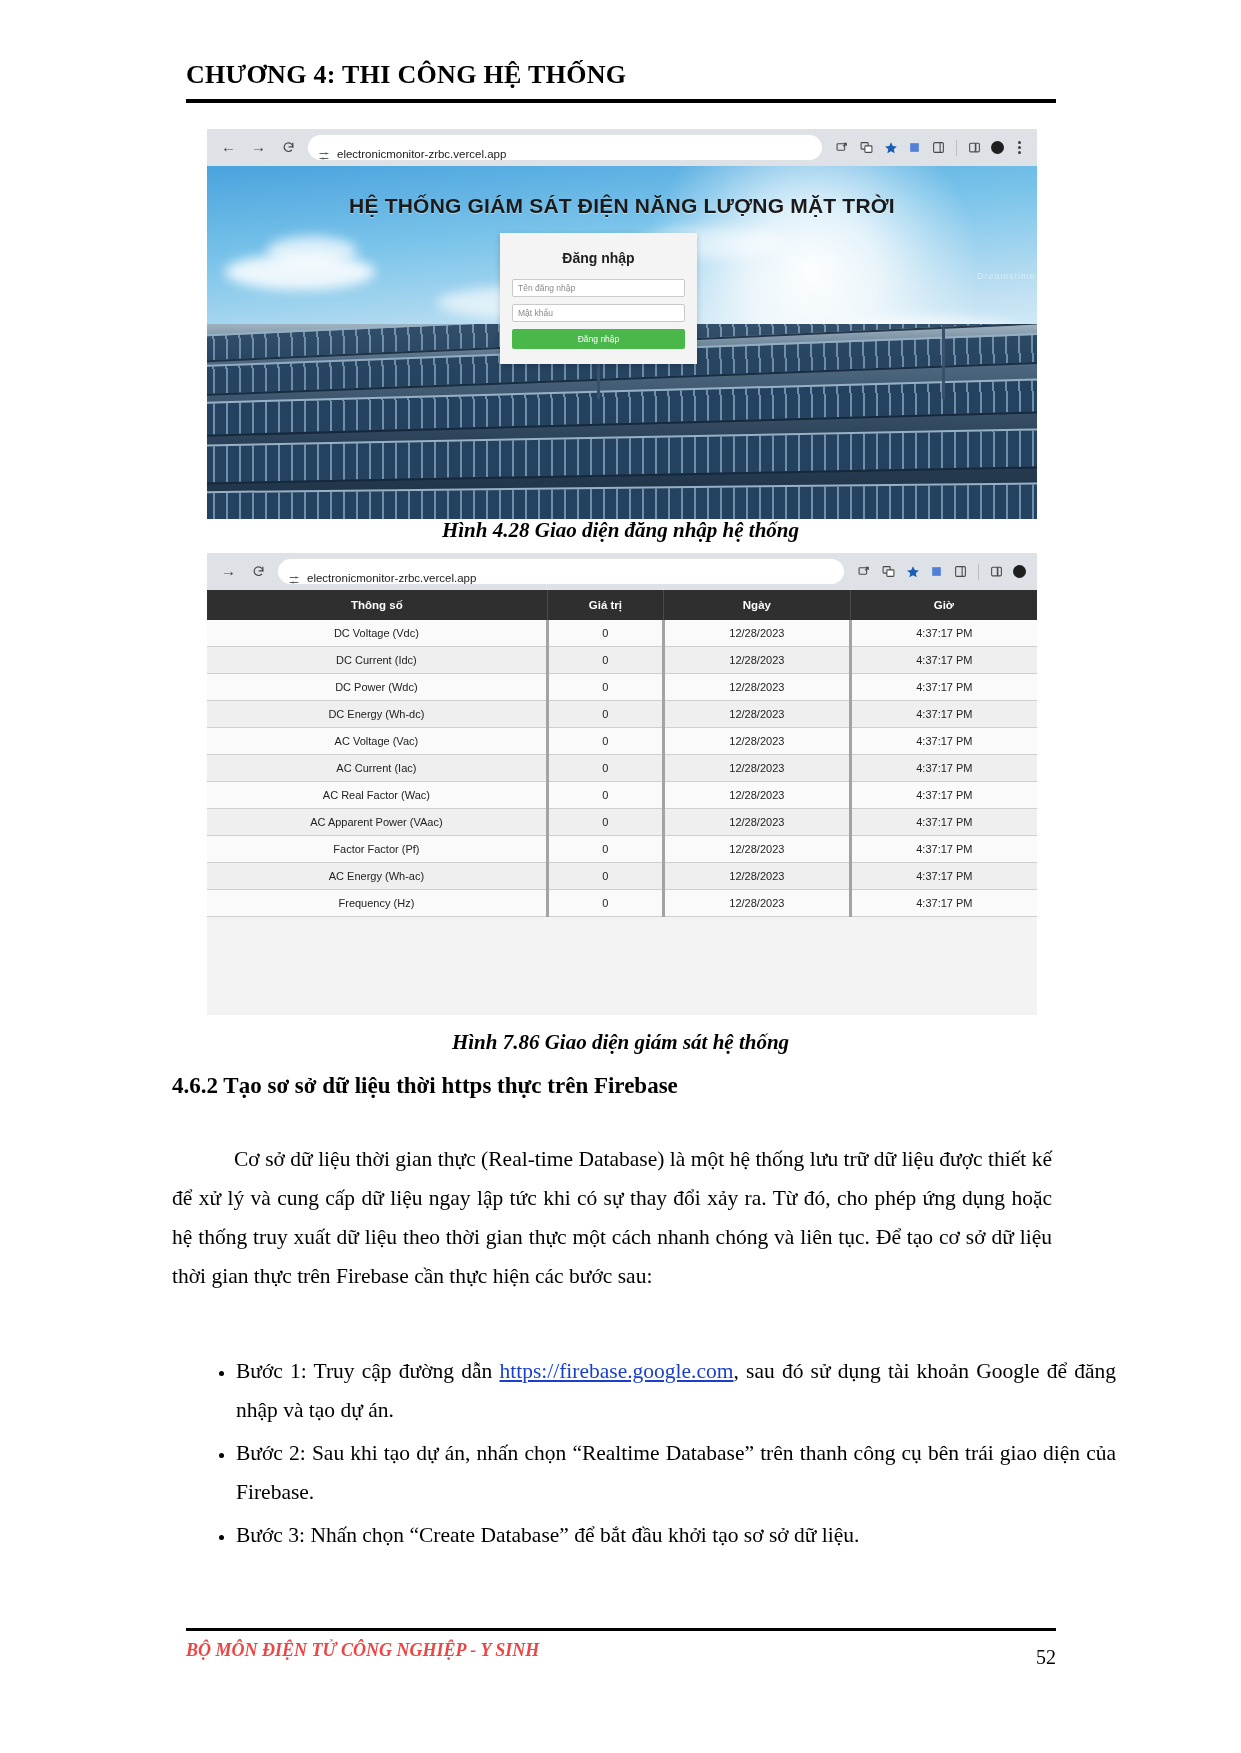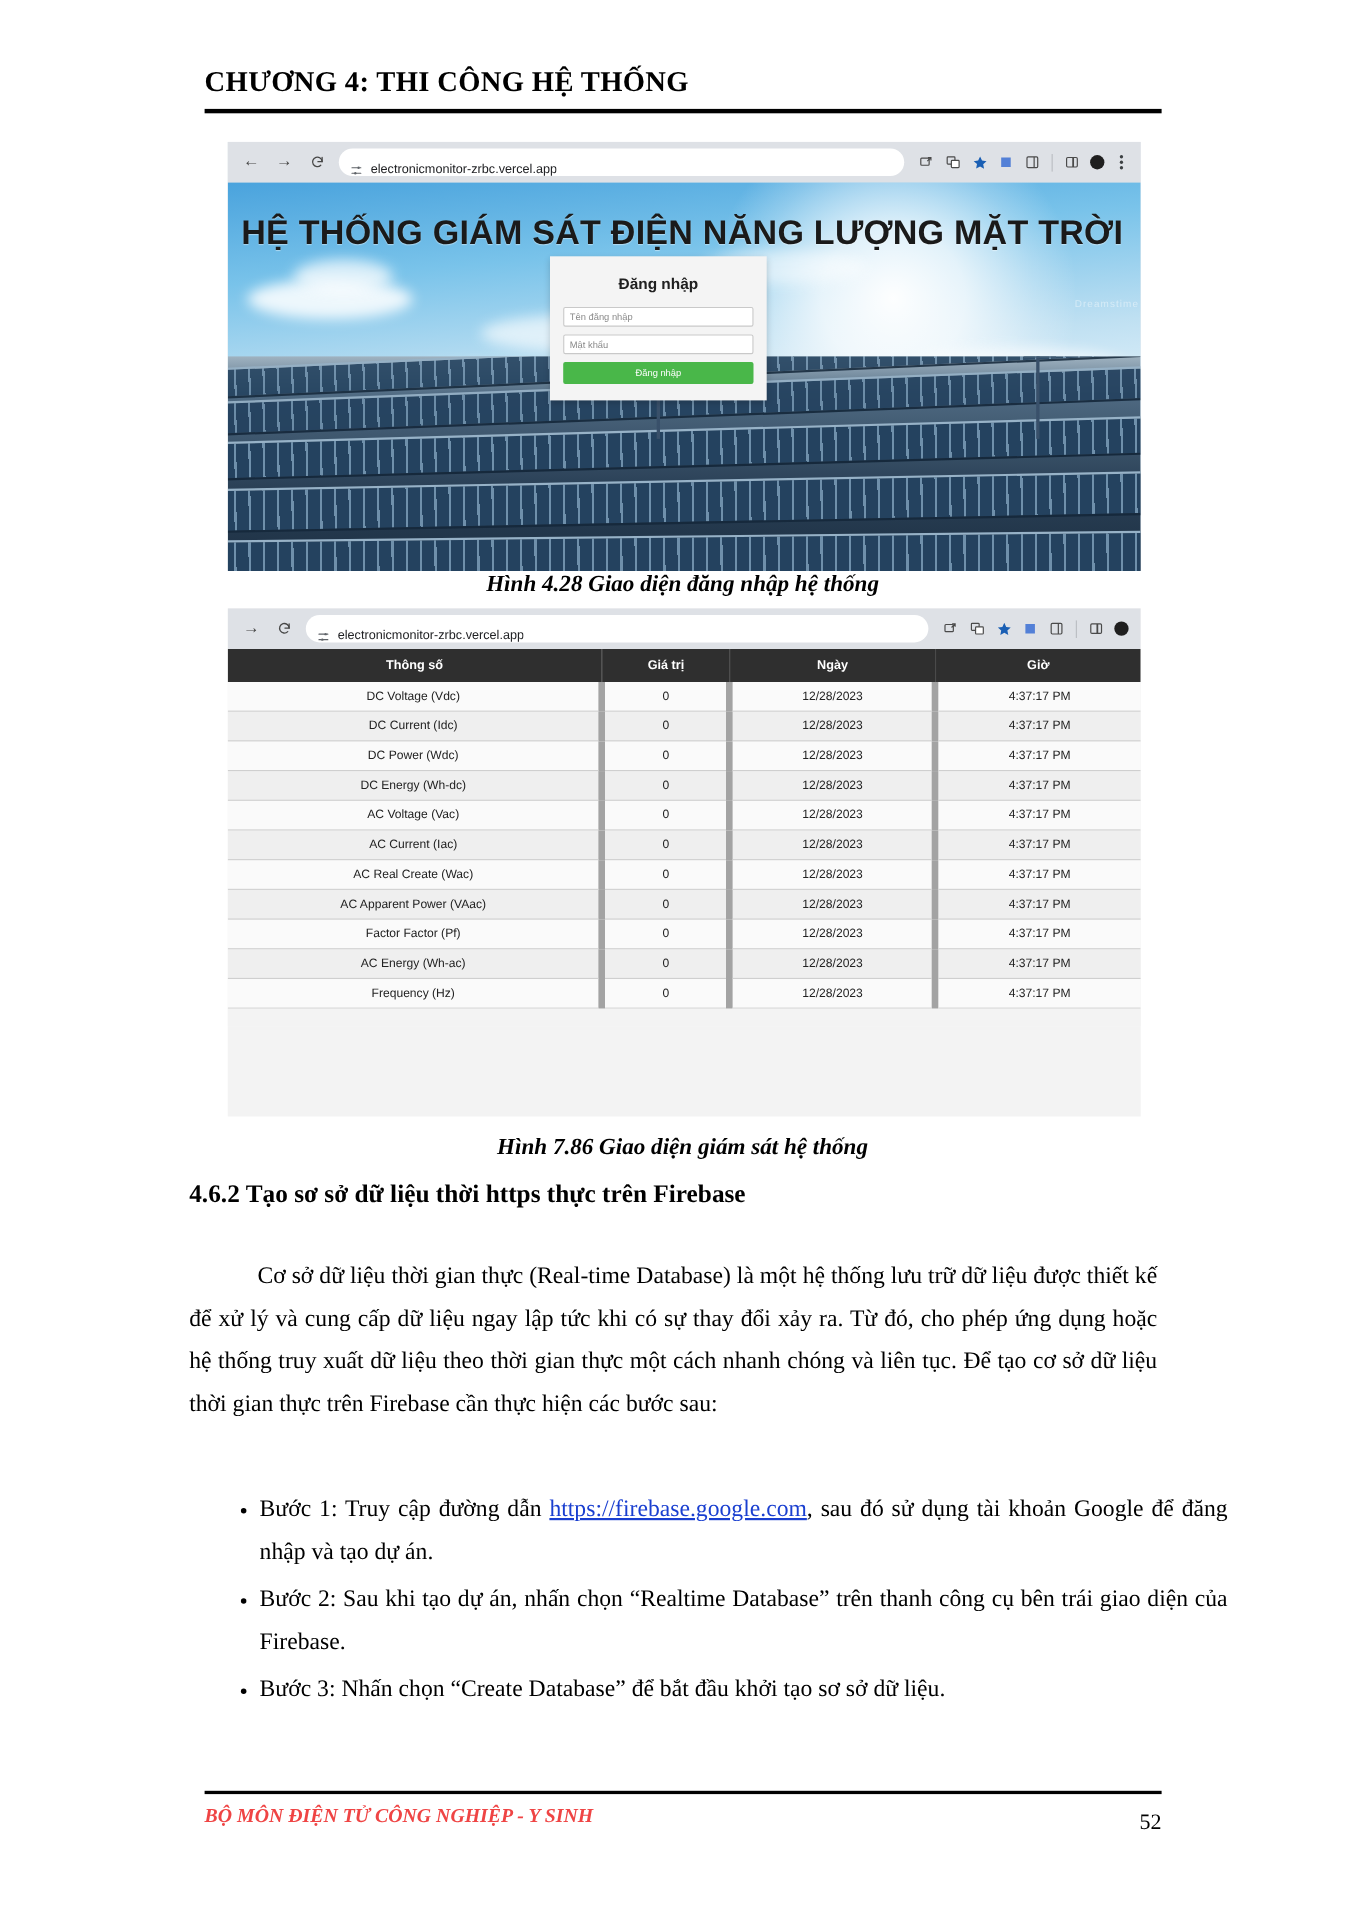--- a/index.html
+++ b/index.html
@@ -158,25 +158,25 @@
   .c2 { left: 60px;  top: 70px;  width: 90px;  height: 30px; opacity:.85;}
   .c3 { left: 230px; top: 120px; width: 190px; height: 34px; opacity:.75;}
   .c4 { left: 430px; top: 62px;  width: 150px; height: 30px; opacity:.6;}
   .c5 { left: 620px; top: 150px; width: 200px; height: 38px; opacity:.7;}
   .c6 { left: 120px; top: 165px; width: 260px; height: 40px; opacity:.6;}
   .c7 { left: 5px;   top: 190px; width: 180px; height: 34px; opacity:.55;}
 
   .hero-title {
     position: absolute;
     top: 28px;
-    left: 0; right: 16px;
-    text-align: right;
+    left: 0; right: 0;
+    text-align: center;
     font-family: "Liberation Sans", sans-serif;
     font-weight: bold;
-    font-size: 31px;
+    font-size: 21px;
     color: #1a1a1a;
     letter-spacing: .2px;
     z-index: 5;
     text-shadow: 0 1px 1px rgba(255,255,255,.45);
   }
 
   
   .farm {
     position: absolute;
     left: 0; right: 0; bottom: 0;
@@ -319,21 +319,21 @@
     border-right: 1px solid #4a4a4a;
     margin-top: 28px;
   }
   table.data thead th:last-child { border-right: none; }
   table.data td {
     font-size: 11px;
     color: #222;
     text-align: center;
     padding: 7px 4px;
     border-bottom: 1px solid #cfcfcf;
-    border-right: 6px solid #a3a3a3;
+    border-right: 3px solid #a3a3a3;
   }
   table.data td:last-child { border-right: none; }
   table.data tbody tr:nth-child(odd)  { background: #fafafa; }
   table.data tbody tr:nth-child(even) { background: #efefef; }
   .col-a { width: 41%; }
   .col-b { width: 14%; }
   .col-c { width: 22.5%; }
   .col-d { width: 22.5%; }
   .tbl-foot { height: 16px; background: #f3f3f3; }
 
@@ -639,21 +639,21 @@
             <td>12/28/2023</td>
             <td>4:37:17 PM</td>
           </tr>
           <tr>
             <td>AC Current (Iac)</td>
             <td>0</td>
             <td>12/28/2023</td>
             <td>4:37:17 PM</td>
           </tr>
           <tr>
-            <td>AC Real Create (Wac)</td>
+            <td>AC Real Factor (Wac)</td>
             <td>0</td>
             <td>12/28/2023</td>
             <td>4:37:17 PM</td>
           </tr>
           <tr>
             <td>AC Apparent Power (VAac)</td>
             <td>0</td>
             <td>12/28/2023</td>
             <td>4:37:17 PM</td>
           </tr>

